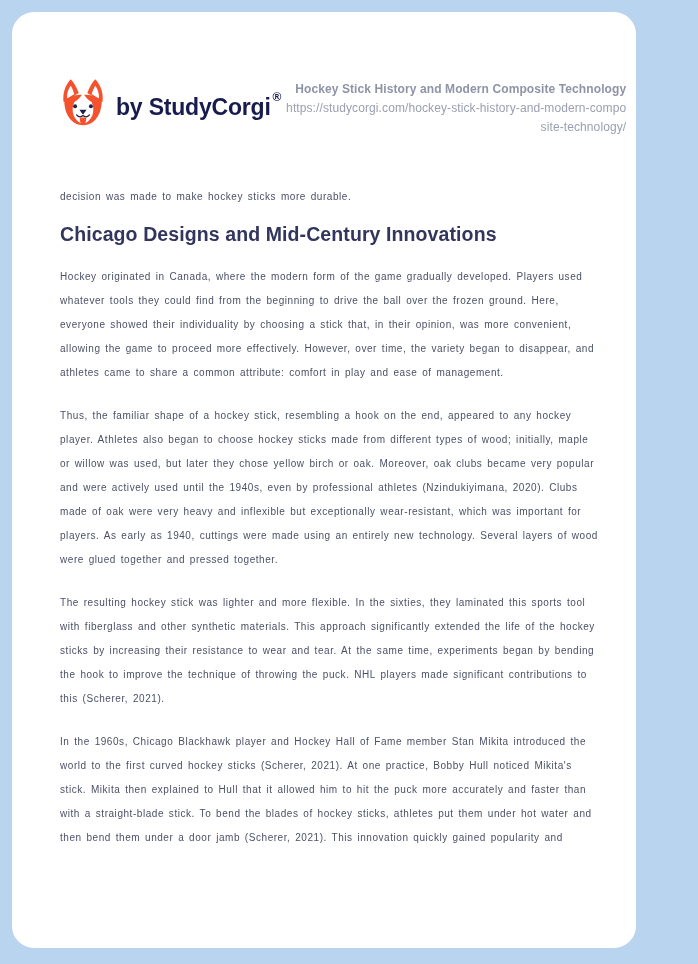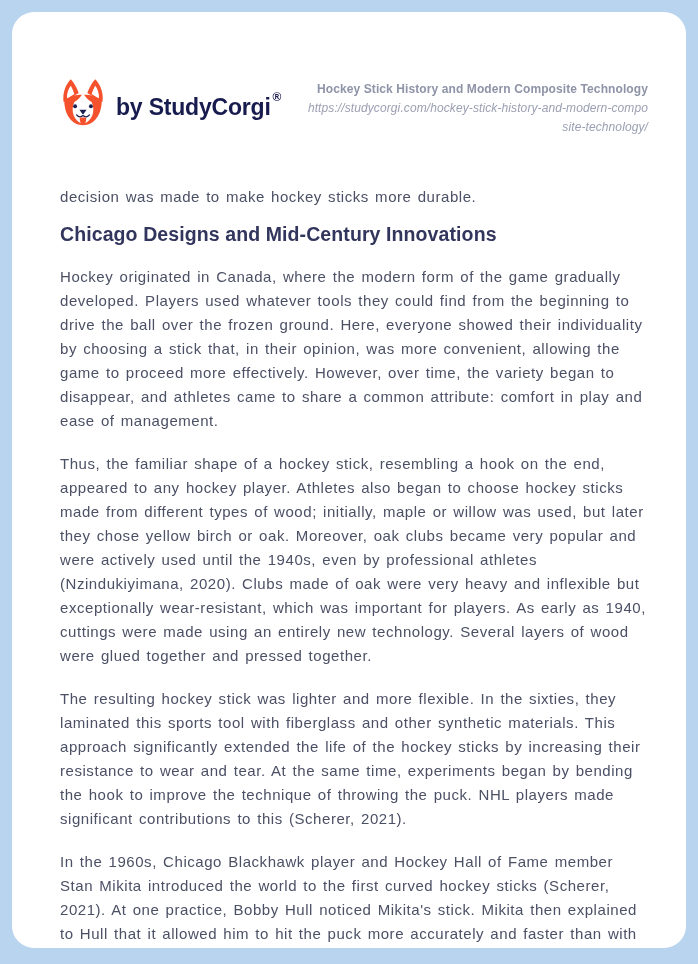--- a/index.html
+++ b/index.html
@@ -12,21 +12,21 @@
     position: relative;
     width: 698px;
     height: 964px;
     background: #b9d4ee;
     overflow: hidden;
   }
   .card {
     position: absolute;
     left: 12px;
     top: 12px;
-    width: 674px;
+    width: 624px;
     height: 936px;
     background: #ffffff;
     border-radius: 22px;
     box-sizing: border-box;
     padding: 66px 38px 24px 48px;
     overflow: hidden;
   }
   .doc-header {
     display: flex;
     justify-content: space-between;
@@ -75,25 +75,24 @@
   .doc-url {
     font-size: 12px;
     color: #9aa0b2;
     width: 345px;
     text-align: right;
     line-height: 1.6;
     word-break: break-all;
     text-decoration: none;
     display: block;
     letter-spacing: 0.1px;
-    font-style: italic;
   }
   .article { margin-top: 48px; }
   .article p {
-    font-size: 15px;
+    font-size: 10px;
     line-height: 24px;
     color: #4b5065;
     margin: 0 0 19px 0;
     letter-spacing: 0.55px;
     word-spacing: 1.5px;
     max-width: 590px;
   }
   .article p.fragment { margin-bottom: 14px; }
   .article h2 {
     font-size: 19.5px;

